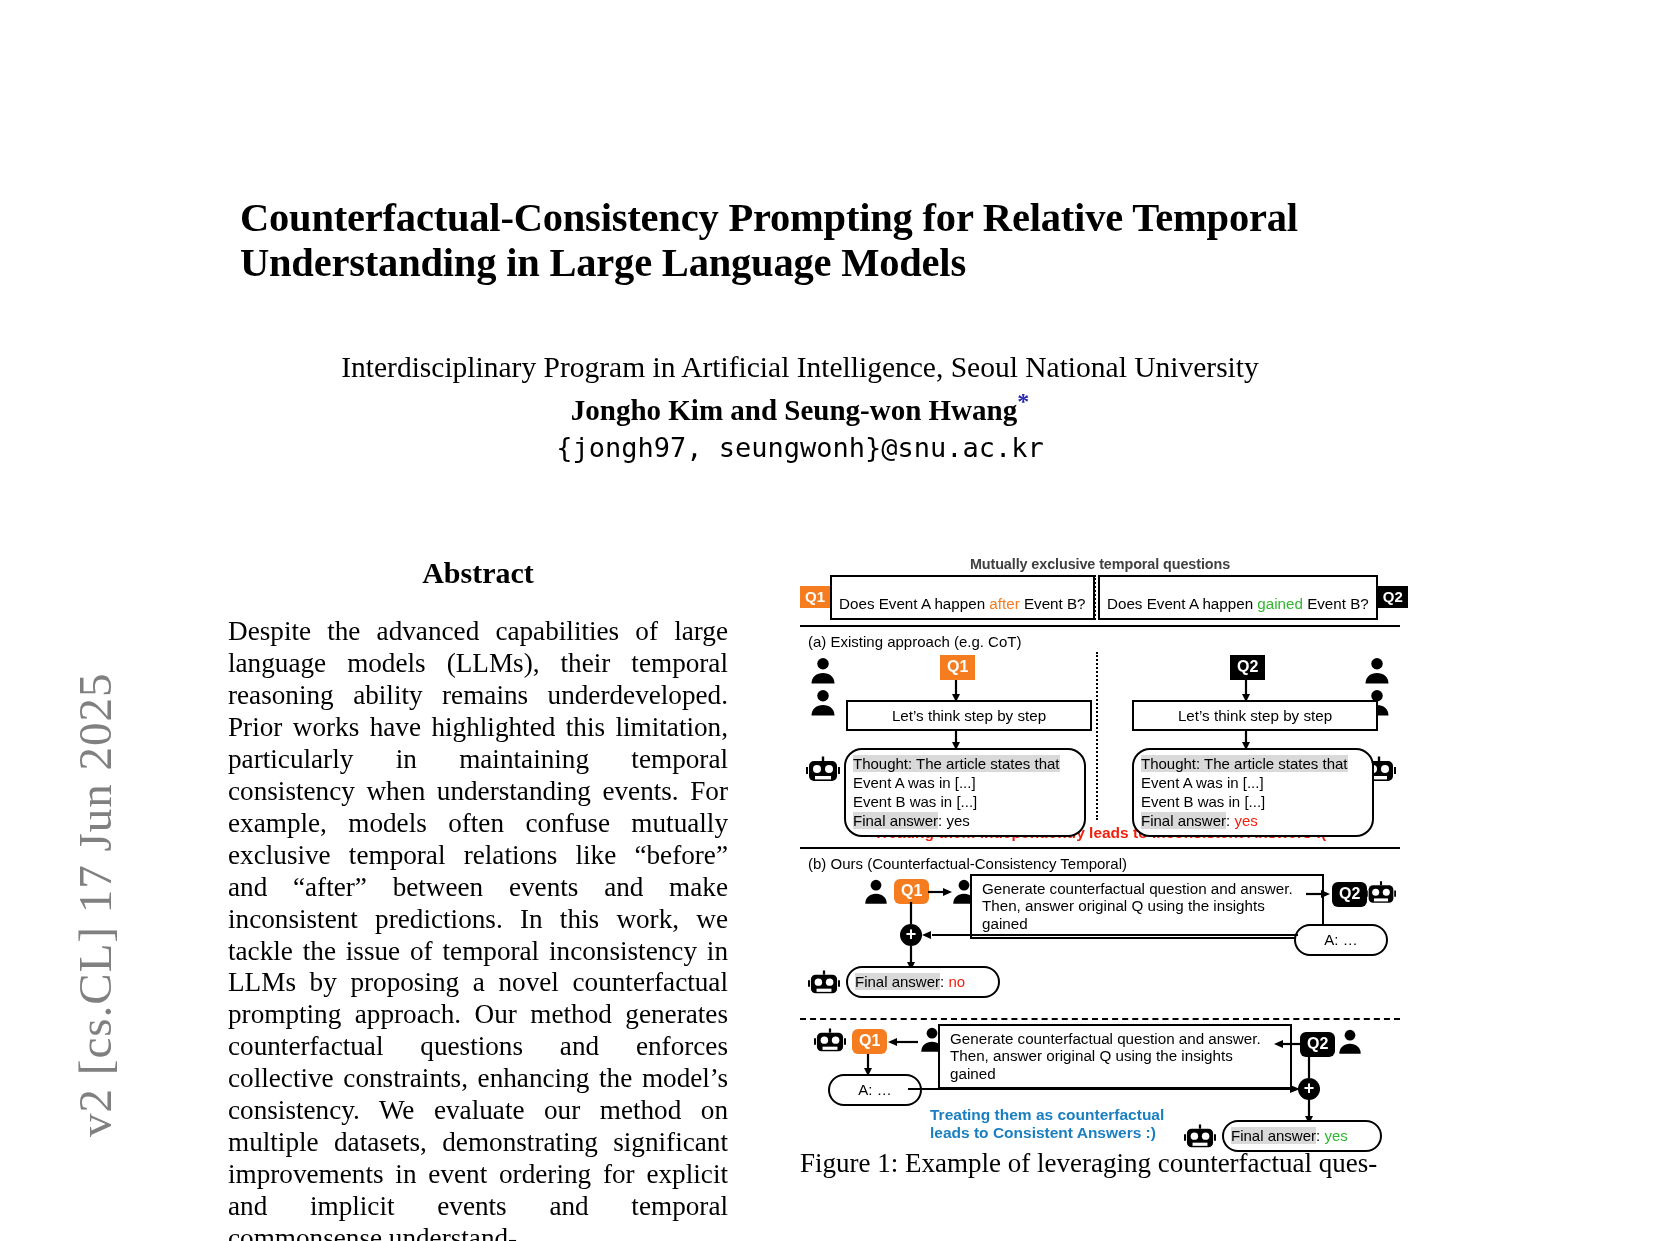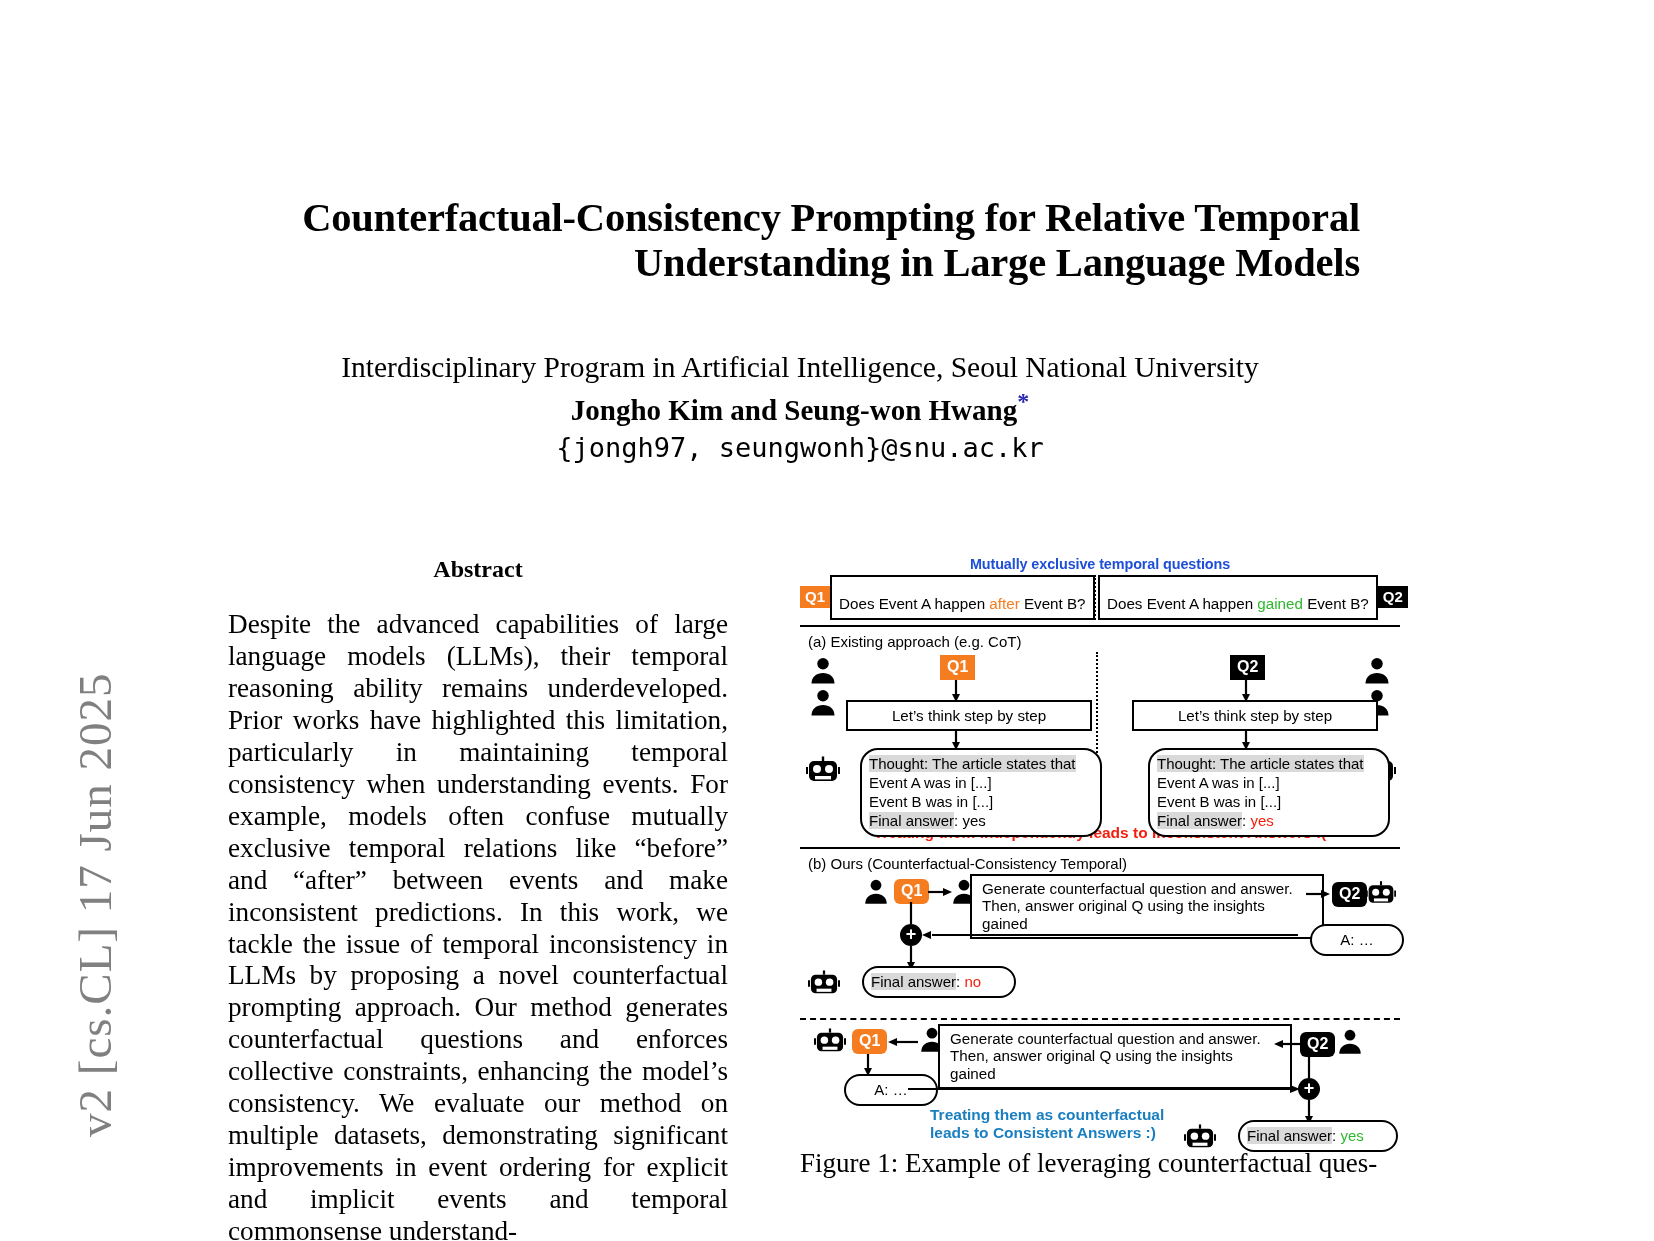--- a/index.html
+++ b/index.html
@@ -12,50 +12,50 @@
   
   #arxiv-stamp{
     position:absolute; left:-215px; top:800px;
     width:620px; text-align:left;
     transform:rotate(-90deg); transform-origin:center center;
     font-family:"Liberation Serif", serif;
     font-size:47px; color:#808080; letter-spacing:1px;
     white-space:nowrap;
   }
   
-  #title-block{position:absolute; left:240px; top:195px; width:1120px; text-align:right;}
+  #title-block{position:absolute; left:240px; top:195px; width:1120px; text-align:left;}
   #paper-title{
     font-size:40.5px; font-weight:bold; line-height:1.12;
     letter-spacing:-0.2px;
   }
   #paper-title .l2{display:block;}
   #author-block{position:absolute; left:240px; top:340px; width:1120px; text-align:center;}
   #authors{font-size:29px; font-weight:bold; line-height:1.25;}
   #authors .star{color:#2a2ab0; font-weight:bold; font-size:24px; vertical-align:super;}
   #affiliation{font-size:29.5px; margin-top:8px; line-height:1.3;}
   #email{
     font-family:"DejaVu Sans Mono", monospace;
     font-size:27px; margin-top:4px; letter-spacing:0px;
   }
   
   #left-col{position:absolute; left:228px; top:556px; width:500px;}
   #abstract-heading{
-    text-align:center; font-size:24px; font-weight:bold; margin-bottom:26px;
+    text-align:center; font-size:30px; font-weight:bold; margin-bottom:26px;
   }
   #abstract-body{
     font-size:27.2px; line-height:1.175;
     text-align:justify; text-justify:inter-word;
     hyphens:none;
   }
   
   #right-col{position:absolute; left:800px; top:556px; width:600px;}
   .fig-wrap{position:relative; width:600px;}
 
   .hdr-red{
-    color:#1d4ed8; font-family:"Liberation Sans", sans-serif;
+    color:#404040; font-family:"Liberation Sans", sans-serif;
     font-size:14.4px; font-weight:bold; text-align:center; letter-spacing:-0.1px;
   }
   .rule{border-top:2.2px solid #000; width:100%;}
   
   .badge{
     display:inline-block; font-family:"Liberation Sans", sans-serif;
     font-weight:bold; font-size:15px; color:#fff;
     padding:2px 6px 3px 6px; line-height:1; text-align:left;
   }
   .badge.q1{background:#f57c1f;}
@@ -75,21 +75,21 @@
     margin:6px 0 2px 8px;
   }
   .plainbox{
     border:2.4px solid #000; background:#fff;
     font-family:"Liberation Sans", sans-serif; font-size:15.2px;
     padding:5px 10px; text-align:center; line-height:1.15;
   }
   .roundbox{
     border:2.6px solid #000; background:#fff; border-radius:18px;
     font-family:"Liberation Sans", sans-serif; font-size:15px;
-    padding:4px 7px 5px 7px; line-height:1.28;margin-left:16px;
+    padding:4px 7px 5px 7px; line-height:1.28;
   }
   .hl{background:#d9d9d9;}
   .ans-red{color:#f41e0c;}
   .ans-green{color:#2eb82e;}
   .note-red{
     color:#f41e0c; font-family:"Liberation Sans", sans-serif;
     font-size:15.5px; font-weight:bold; text-align:center;
   }
   .note-blue{
     color:#1a7fc1; font-family:"Liberation Sans", sans-serif;

